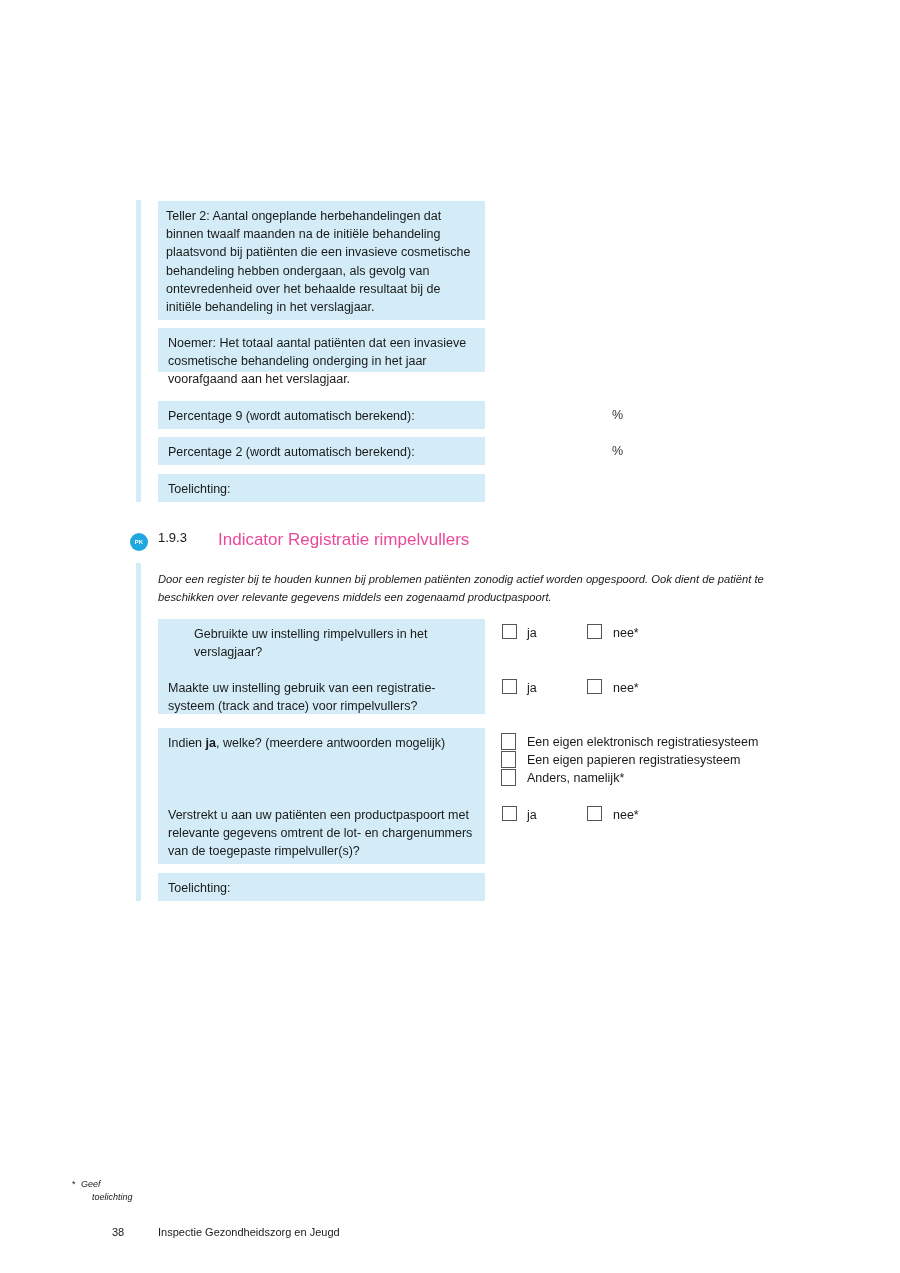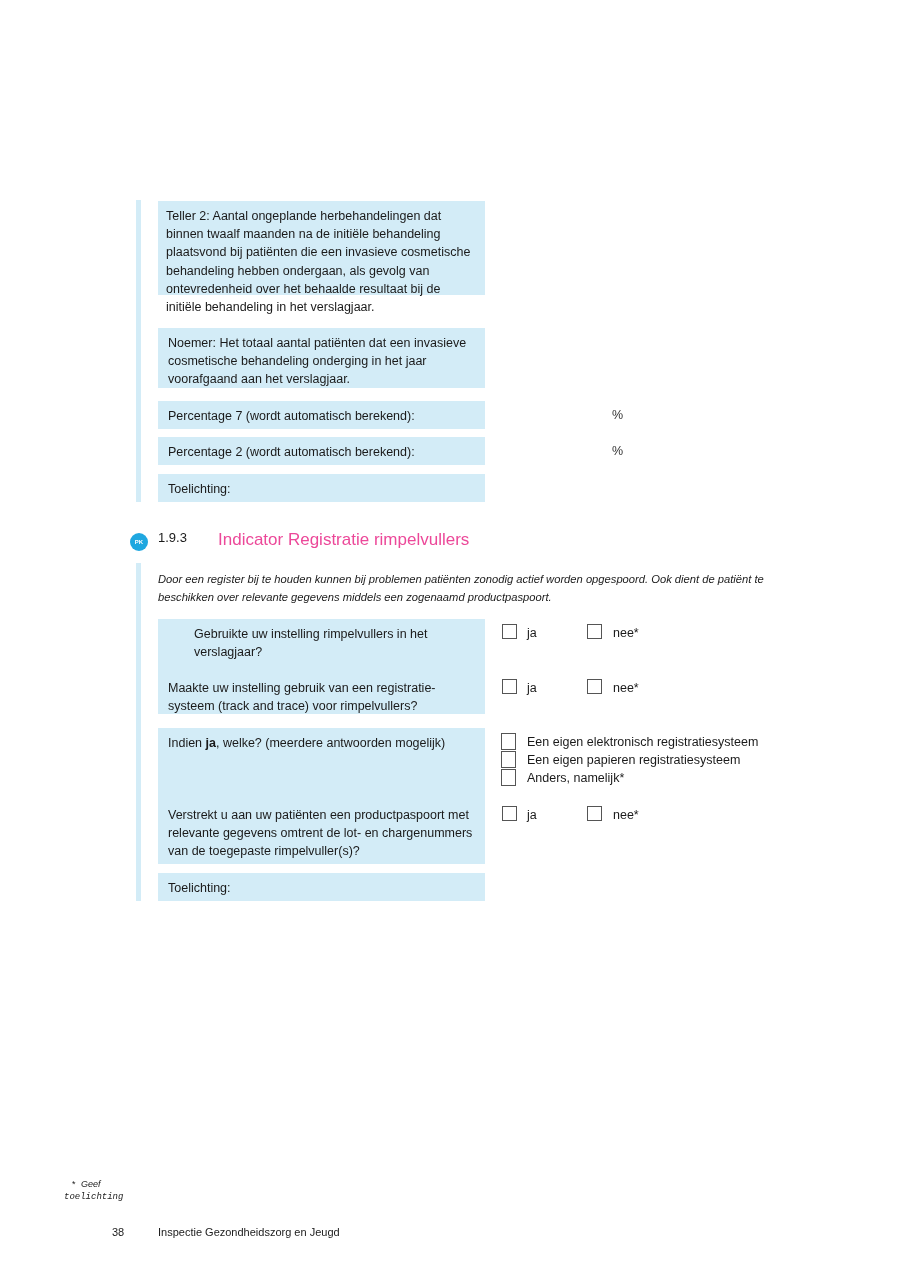--- a/index.html
+++ b/index.html
@@ -22,28 +22,28 @@
     .opt { position: absolute; font-size: 12.5px; color: #1a1a1a; line-height: 16px; }
     .foot { position: absolute; font-size: 9px; font-style: italic; color: #1a1a1a; line-height: 13px; }
     .pnum { position: absolute; left: 72px; top: 1226px; font-size: 11px; color: #1a1a1a; margin-left: 40px; }
     .pub { position: absolute; left: 158px; top: 1226px; font-size: 11px; color: #1a1a1a; }
   </style>
 </head>
 <body>
 
 <div class="bar" style="left:136px; top:200px; height:302px;"></div>
 
-<div class="cell" style="top:201px; height:94px;padding-left:8px;">
+<div class="cell" style="top:201px; height:119px;padding-left:8px;">
   <span>Teller 2: Aantal ongeplande herbehandelingen dat binnen twaalf maanden na de initiële behandeling plaatsvond bij patiënten die een invasieve cosmetische behandeling hebben ondergaan, als gevolg van ontevredenheid over het behaalde resultaat bij de initiële behandeling in het verslagjaar.</span>
 </div>
-<div class="cell" style="top:328px; height:60px;">
+<div class="cell" style="top:328px; height:44px;">
   <span>Noemer: Het totaal aantal patiënten dat een invasieve cosmetische behandeling onderging in het jaar voorafgaand aan het verslagjaar.</span>
 </div>
 <div class="cell" style="top:401px; height:28px;">
-  <span>Percentage 7 (wordt automatisch berekend):</span>
+  <span>Percentage 9 (wordt automatisch berekend):</span>
 </div>
 <span class="pct" style="top:408px;">%</span>
 <div class="cell" style="top:437px; height:28px;">
   <span>Percentage 2 (wordt automatisch berekend):</span>
 </div>
 <span class="pct" style="top:444px;">%</span>
 <div class="cell" style="top:474px; height:28px;">
   <span>Toelichting:</span>
 </div>
 
@@ -87,16 +87,16 @@
 <span class="opt" style="left:527px; top:807px;">ja</span>
 <div class="cb" style="left:587px; top:806px;"></div>
 <span class="opt" style="left:613px; top:807px;">nee*</span>
 
 <div class="cell" style="top:873px; height:28px;">
   <span>Toelichting:</span>
 </div>
 
 <span class="foot" style="left:72px; top:1178px; font-style:normal;">*</span>
 <span class="foot" style="left:81px; top:1178px;">Geef</span>
-<span class="foot" style="left:64px; top:1191px;font-family:Liberation Mono, monospace;">toelichting</span>
+<span class="foot" style="left:92px; top:1191px;">toelichting</span>
 
 <span class="pnum">38</span>
 <span class="pub">Inspectie Gezondheidszorg en Jeugd</span>
 
 </body></html>

